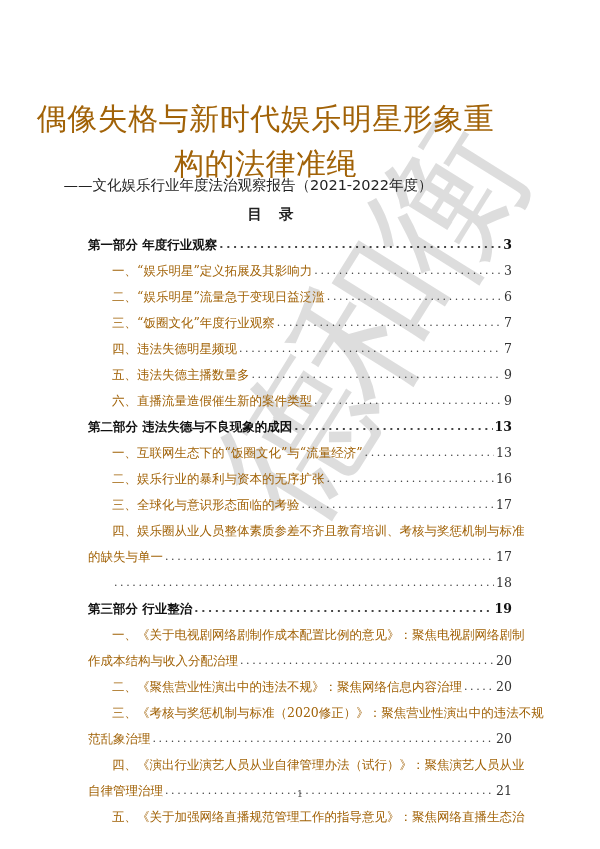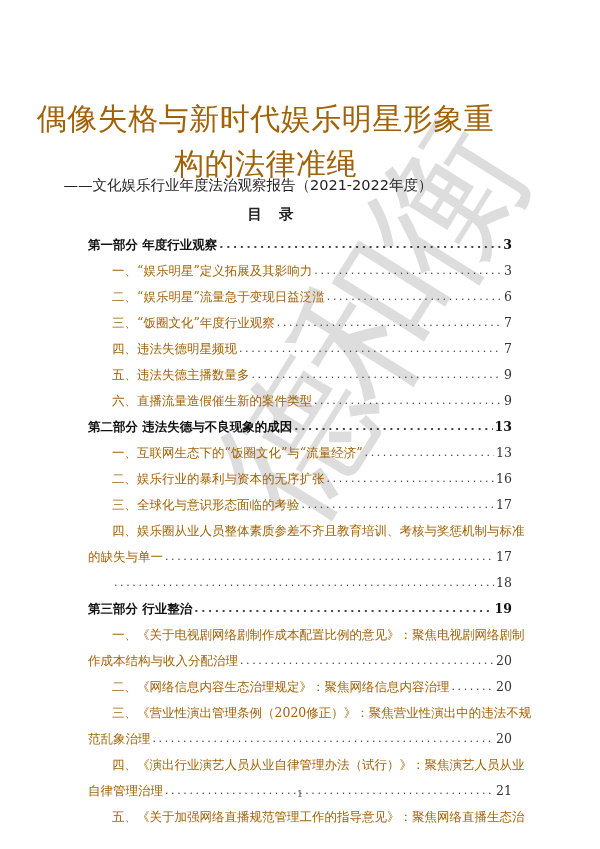--- a/index.html
+++ b/index.html
@@ -115,26 +115,26 @@
     </div>
     <div class="row indent wrap">
       <span class="label">一、《关于电视剧网络剧制作成本配置比例的意见》：聚焦电视剧网络剧制</span>
     </div>
     <div class="row cont">
       <span class="label">作成本结构与收入分配治理</span>
       <span class="leader"></span>
       <span class="page-num">20</span>
     </div>
     <div class="row indent">
-      <span class="label">二、《网络信息内容生态治理规定》：聚焦网络信息内容治理</span>
+      <span class="label">二、《聚焦营业性演出中的违法不规》：聚焦网络信息内容治理</span>
       <span class="leader"></span>
       <span class="page-num">20</span>
     </div>
     <div class="row indent wrap">
-      <span class="label">三、《营业性演出管理条例（2020修正）》：聚焦营业性演出中的违法不规</span>
+      <span class="label">三、《考核与奖惩机制与标准（2020修正）》：聚焦营业性演出中的违法不规</span>
     </div>
     <div class="row cont">
       <span class="label">范乱象治理</span>
       <span class="leader"></span>
       <span class="page-num">20</span>
     </div>
     <div class="row indent wrap">
       <span class="label">四、《演出行业演艺人员从业自律管理办法（试行）》：聚焦演艺人员从业</span>
     </div>
     <div class="row cont">

